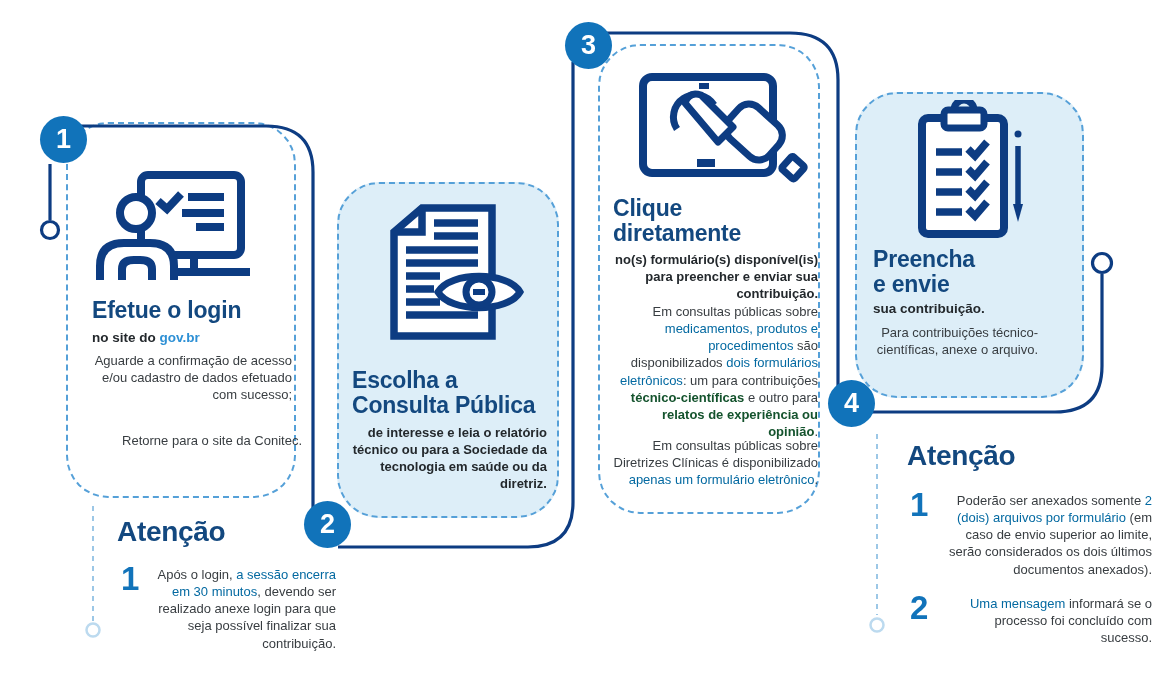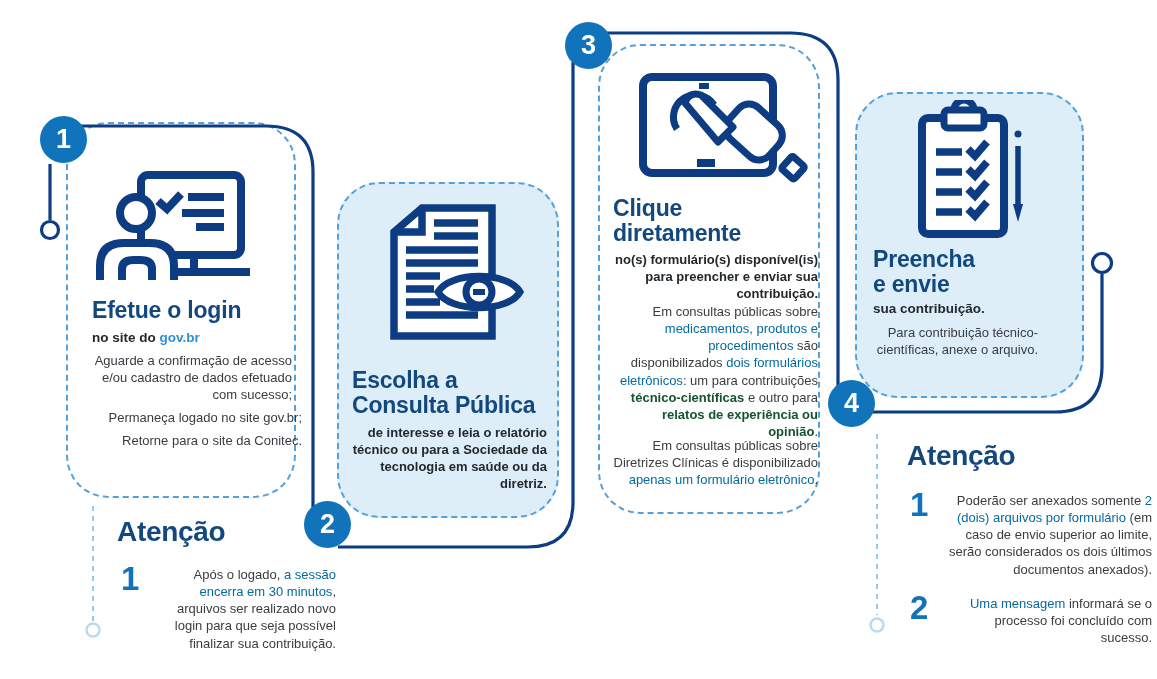--- a/index.html
+++ b/index.html
@@ -139,38 +139,37 @@
       </g>
       <circle cx="102" cy="34" r="3.5" fill="#0d3c82" stroke="none"></circle>
       <line x1="102" y1="46" x2="102" y2="104" stroke-width="5.5"></line>
       <path d="M 102,122 L 97,104 H 107 Z" fill="#0d3c82" stroke="none"></path>
     </g>
   </svg>
 
   <div class="step-title" style="left:92px;top:298px;width:210px">Efetue o login</div>
   <div class="sub" style="left:92px;top:330px"><span>no site do </span><span class="link-blue">gov.br</span></div>
   <div class="body-p" style="left:92px;top:352px;width:200px">Aguarde a confirmação de acesso e/ou cadastro de dados efetuado com sucesso;</div>
-  <div class="body-p" style="left:92px;top:409px;width:210px">Permaneça logado no site gov.br;</div>
   <div class="body-p" style="left:92px;top:432px;width:210px">Retorne para o site da Conitec.</div>
 
   <div class="att-title" style="left:117px;top:516px">Atenção</div>
   <div class="att-num" style="left:121px;top:562px">1</div>
-  <div class="body-p" style="left:156px;top:566px;width:180px"><span>Após o logado, </span><span class="seg-blue">a sessão encerra em 30 minutos</span><span>, arquivos ser realizado novo login para que seja possível finalizar sua contribuição.</span></div>
+  <div class="body-p" style="left:156px;top:566px;width:180px"><span>Após o login, </span><span class="seg-blue">a sessão encerra em 30 minutos</span><span>, devendo ser realizado anexe login para que seja possível finalizar sua contribuição.</span></div>
 
   <div class="step-title" style="left:352px;top:368px;width:190px">Escolha a Consulta Pública</div>
   <div class="body-p bold-p" style="left:352px;top:424px;width:195px">de interesse e leia o relatório técnico ou para a Sociedade da tecnologia em saúde ou da diretriz.</div>
 
   <div class="step-title" style="left:613px;top:196px;width:160px">Clique diretamente</div>
   <div class="body-p bold-p" style="left:613px;top:251px;width:205px">no(s) formulário(s) disponível(is) para preencher e enviar sua contribuição.</div>
   <div class="body-p" style="left:613px;top:303px;width:205px"><span>Em consultas públicas sobre </span><span class="seg-blue">medicamentos, produtos e procedimentos</span><span> são disponibilizados </span><span class="seg-blue">dois formulários eletrônicos</span><span>: um para contribuições </span><span class="seg-bold">técnico-científicas</span><span> e outro para </span><span class="seg-bold">relatos de experiência ou opinião</span><span>.</span></div>
   <div class="body-p" style="left:613px;top:437px;width:205px"><span>Em consultas públicas sobre Diretrizes Clínicas é disponibilizado </span><span class="seg-blue">apenas um formulário eletrônico</span><span>.</span></div>
 
   <div class="step-title" style="left:873px;top:247px;width:106px">Preencha e envie</div>
   <div class="sub" style="left:873px;top:301px">sua contribuição.</div>
-  <div class="body-p" style="left:873px;top:324px;width:165px">Para contribuição técnico-científicas, anexe o arquivo.</div>
+  <div class="body-p" style="left:873px;top:324px;width:165px">Para contribuições técnico-científicas, anexe o arquivo.</div>
 
   <div class="att-title" style="left:907px;top:440px">Atenção</div>
   <div class="att-num" style="left:910px;top:488px">1</div>
   <div class="body-p" style="left:944px;top:492px;width:208px"><span>Poderão ser anexados somente </span><span class="seg-blue">2 (dois) arquivos por formulário</span><span> (em caso de envio superior ao limite, serão considerados os dois últimos documentos anexados).</span></div>
   <div class="att-num" style="left:910px;top:591px">2</div>
   <div class="body-p" style="left:944px;top:595px;width:208px"><span class="seg-blue">Uma mensagem</span><span> informará se o processo foi concluído com sucesso.</span></div>
 
 </div>
 
 </body></html>

